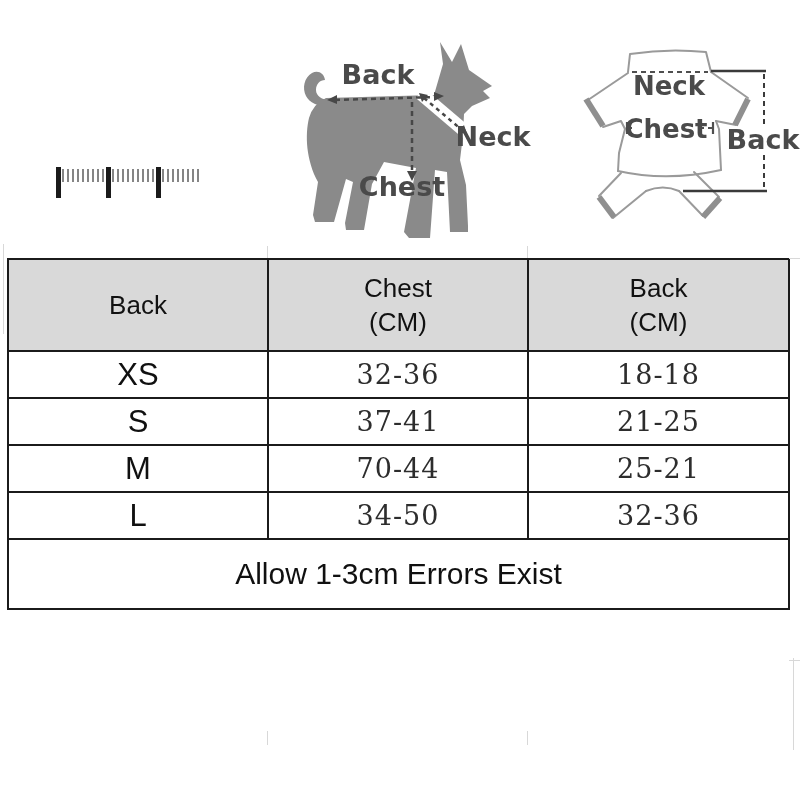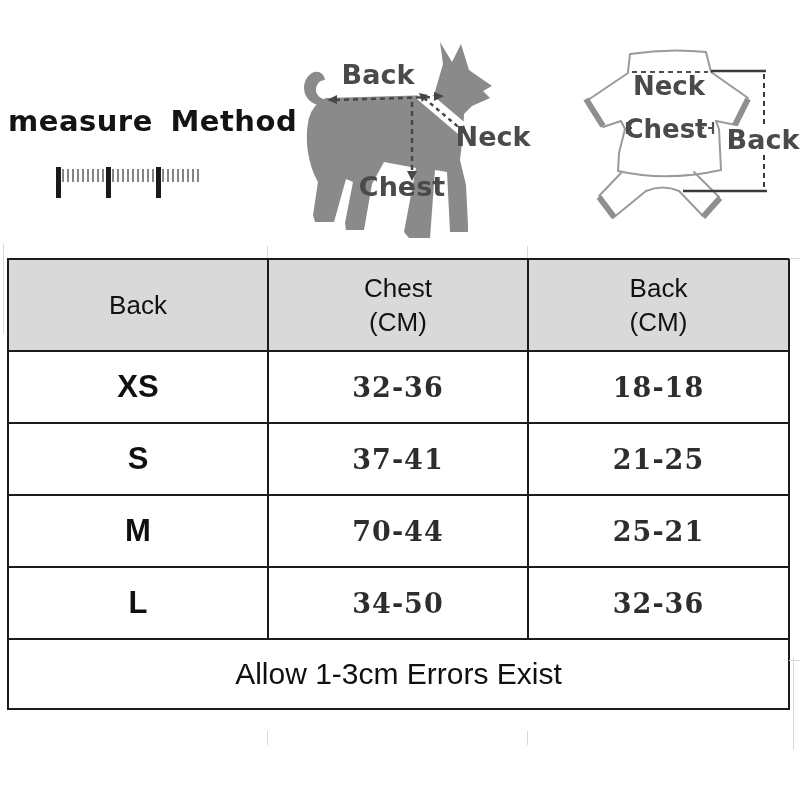--- a/index.html
+++ b/index.html
@@ -17,35 +17,34 @@
   .garment-svg{position:absolute;left:560px;top:30px;}
   .diag-label{font-family:"DejaVu Sans",sans-serif;font-weight:bold;fill:#4a4a4a;}
 
   
   table.size-table{position:absolute;left:7px;top:258px;width:781px;border-collapse:collapse;
                    table-layout:fixed;}
   table.size-table td,table.size-table th{border:2px solid #1b1b1b;text-align:center;
                    vertical-align:middle;padding:0;}
   tr.hdr-row{height:92px;}
   tr.hdr-row th{background:#d9d9d9;font-weight:normal;font-size:26px;line-height:34px;color:#111;}
-  tr.data-row{height:72px;font-weight:bold;}
+  tr.data-row{height:47px;}
   td.size-cell{font-size:31px;color:#101010;}
   td.num-cell{font-family:"DejaVu Serif",serif;font-size:27px;color:#2d2d2d;letter-spacing:1px;}
   tr.footer-row{height:70px;}
   tr.footer-row td{font-size:30px;color:#101010;}
 
   
   .artifact{position:absolute;background:#d8d8d8;}
 </style>
 </head>
 <body>
 
 <div class="canvas">
 
-  <div class="measure-title">measure Method</div>
 
   <svg class="ruler" width="160" height="45" viewBox="0 0 160 45">
     <g fill="#858585">
       <rect x="14" y="9" width="2" height="13"></rect>
         <rect x="19" y="9" width="2" height="13"></rect>
       <rect x="24" y="9" width="2" height="13"></rect>
         <rect x="29" y="9" width="2" height="13"></rect>
       <rect x="34" y="9" width="2" height="13"></rect>
         <rect x="39" y="9" width="2" height="13"></rect>
       <rect x="44" y="9" width="2" height="13"></rect>

